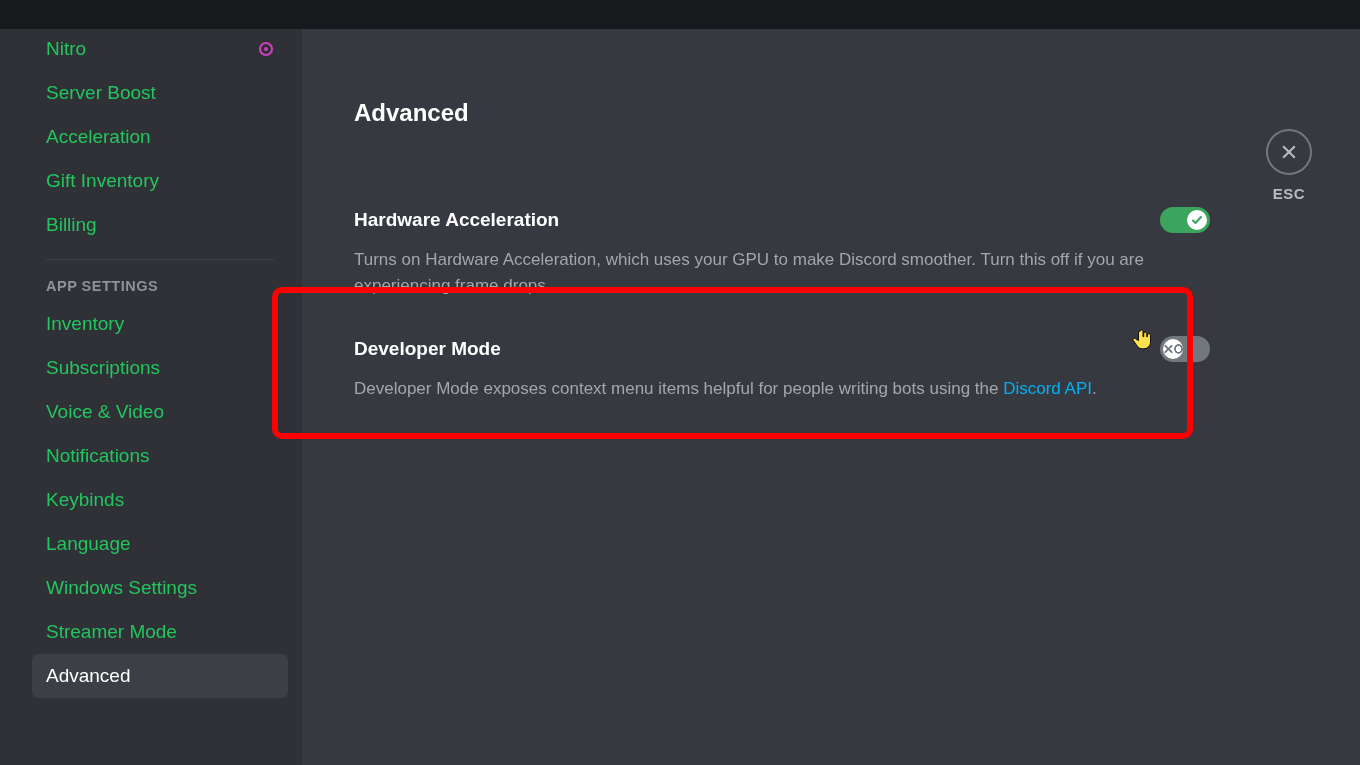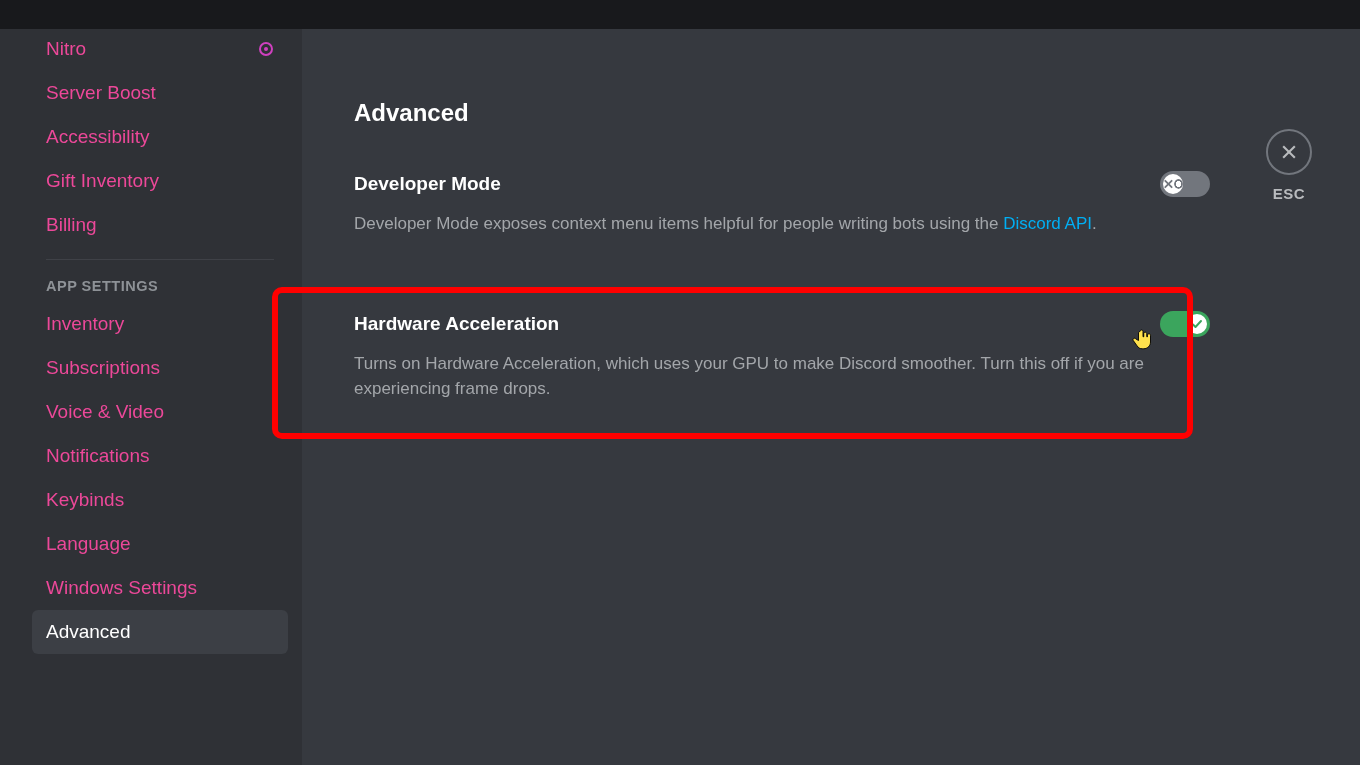--- a/index.html
+++ b/index.html
@@ -24,21 +24,21 @@
     padding: 0 14px 0 32px;
     overflow: hidden;
   }
   .sidebar-item {
     display: flex;
     align-items: center;
     justify-content: space-between;
     height: 44px;
     padding: 0 14px;
     border-radius: 6px;
-    color: #ec4899;
+    color: #22c55e;
     font-size: 19px;
     font-weight: 500;
     cursor: pointer;
   }
   .sidebar-item.active {
     background: #3c3f45;
     color: #ffffff;
   }
   .sidebar-divider {
     border: none;
@@ -168,21 +168,21 @@
         <svg viewBox="0 0 24 24">
             <circle cx="12" cy="12" r="9" fill="none" stroke="#d040c0" stroke-width="3"></circle>
             <circle cx="12" cy="12" r="3" fill="#d040c0"></circle>
           </svg>
       </span>
     </div>
     <div class="sidebar-item">
       <span>Server Boost</span>
     </div>
     <div class="sidebar-item">
-      <span>Accessibility</span>
+      <span>Acceleration</span>
     </div>
     <div class="sidebar-item">
       <span>Gift Inventory</span>
     </div>
     <div class="sidebar-item">
       <span>Billing</span>
     </div>
 
     <hr class="sidebar-divider">
 
@@ -201,61 +201,64 @@
       <span>Notifications</span>
     </div>
     <div class="sidebar-item">
       <span>Keybinds</span>
     </div>
     <div class="sidebar-item">
       <span>Language</span>
     </div>
     <div class="sidebar-item">
       <span>Windows Settings</span>
+    </div>
+    <div class="sidebar-item">
+      <span>Streamer Mode</span>
     </div>
     <div class="sidebar-item active">
       <span>Advanced</span>
     </div>
   </div>
 
   <div class="content">
 
     <h1 class="page-title">Advanced</h1>
+
+    <div class="setting-block" style="padding-top:52px">
+      <div class="setting-head">
+        <div class="setting-title">Hardware Acceleration</div>
+        <div class="toggle on">
+          <div class="knob">
+            <svg viewBox="0 0 24 24">
+                <polyline points="4,13 9,18 20,6" fill="none" stroke="#3ba55d" stroke-width="4" stroke-linecap="round" stroke-linejoin="round"></polyline>
+              </svg>
+          </div>
+        </div>
+      </div>
+      <div class="setting-desc">Turns on Hardware Acceleration, which uses your GPU to make Discord smoother. Turn this off if you are experiencing frame drops.</div>
+    </div>
 
     <div class="setting-block">
       <div class="setting-head">
         <div class="setting-title">Developer Mode</div>
         <div class="toggle off">
           <div class="knob">
             <svg viewBox="0 0 24 24">
                 <line x1="5" y1="5" x2="19" y2="19" stroke="#72767d" stroke-width="4" stroke-linecap="round"></line>
                 <line x1="19" y1="5" x2="5" y2="19" stroke="#72767d" stroke-width="4" stroke-linecap="round"></line>
               </svg>
           </div>
         </div>
       </div>
       <div class="setting-desc">
         <span>Developer Mode exposes context menu items helpful for people writing bots using the </span><a href="#">Discord API</a><span>.</span>
       </div>
     </div>
 
-    <div class="setting-block" style="padding-top:52px">
-      <div class="setting-head">
-        <div class="setting-title">Hardware Acceleration</div>
-        <div class="toggle on">
-          <div class="knob">
-            <svg viewBox="0 0 24 24">
-                <polyline points="4,13 9,18 20,6" fill="none" stroke="#3ba55d" stroke-width="4" stroke-linecap="round" stroke-linejoin="round"></polyline>
-              </svg>
-          </div>
-        </div>
-      </div>
-      <div class="setting-desc">Turns on Hardware Acceleration, which uses your GPU to make Discord smoother. Turn this off if you are experiencing frame drops.</div>
-    </div>
-
     <div class="highlight-box" style="left:-30px; top:258px; width:921px; height:152px;"></div>
 
     <div class="close-esc">
       <div class="close-circle">
         <svg viewBox="0 0 24 24" fill="none">
             <line x1="5" y1="5" x2="19" y2="19"></line>
             <line x1="19" y1="5" x2="5" y2="19"></line>
           </svg>
       </div>
       <div class="close-label">ESC</div>

